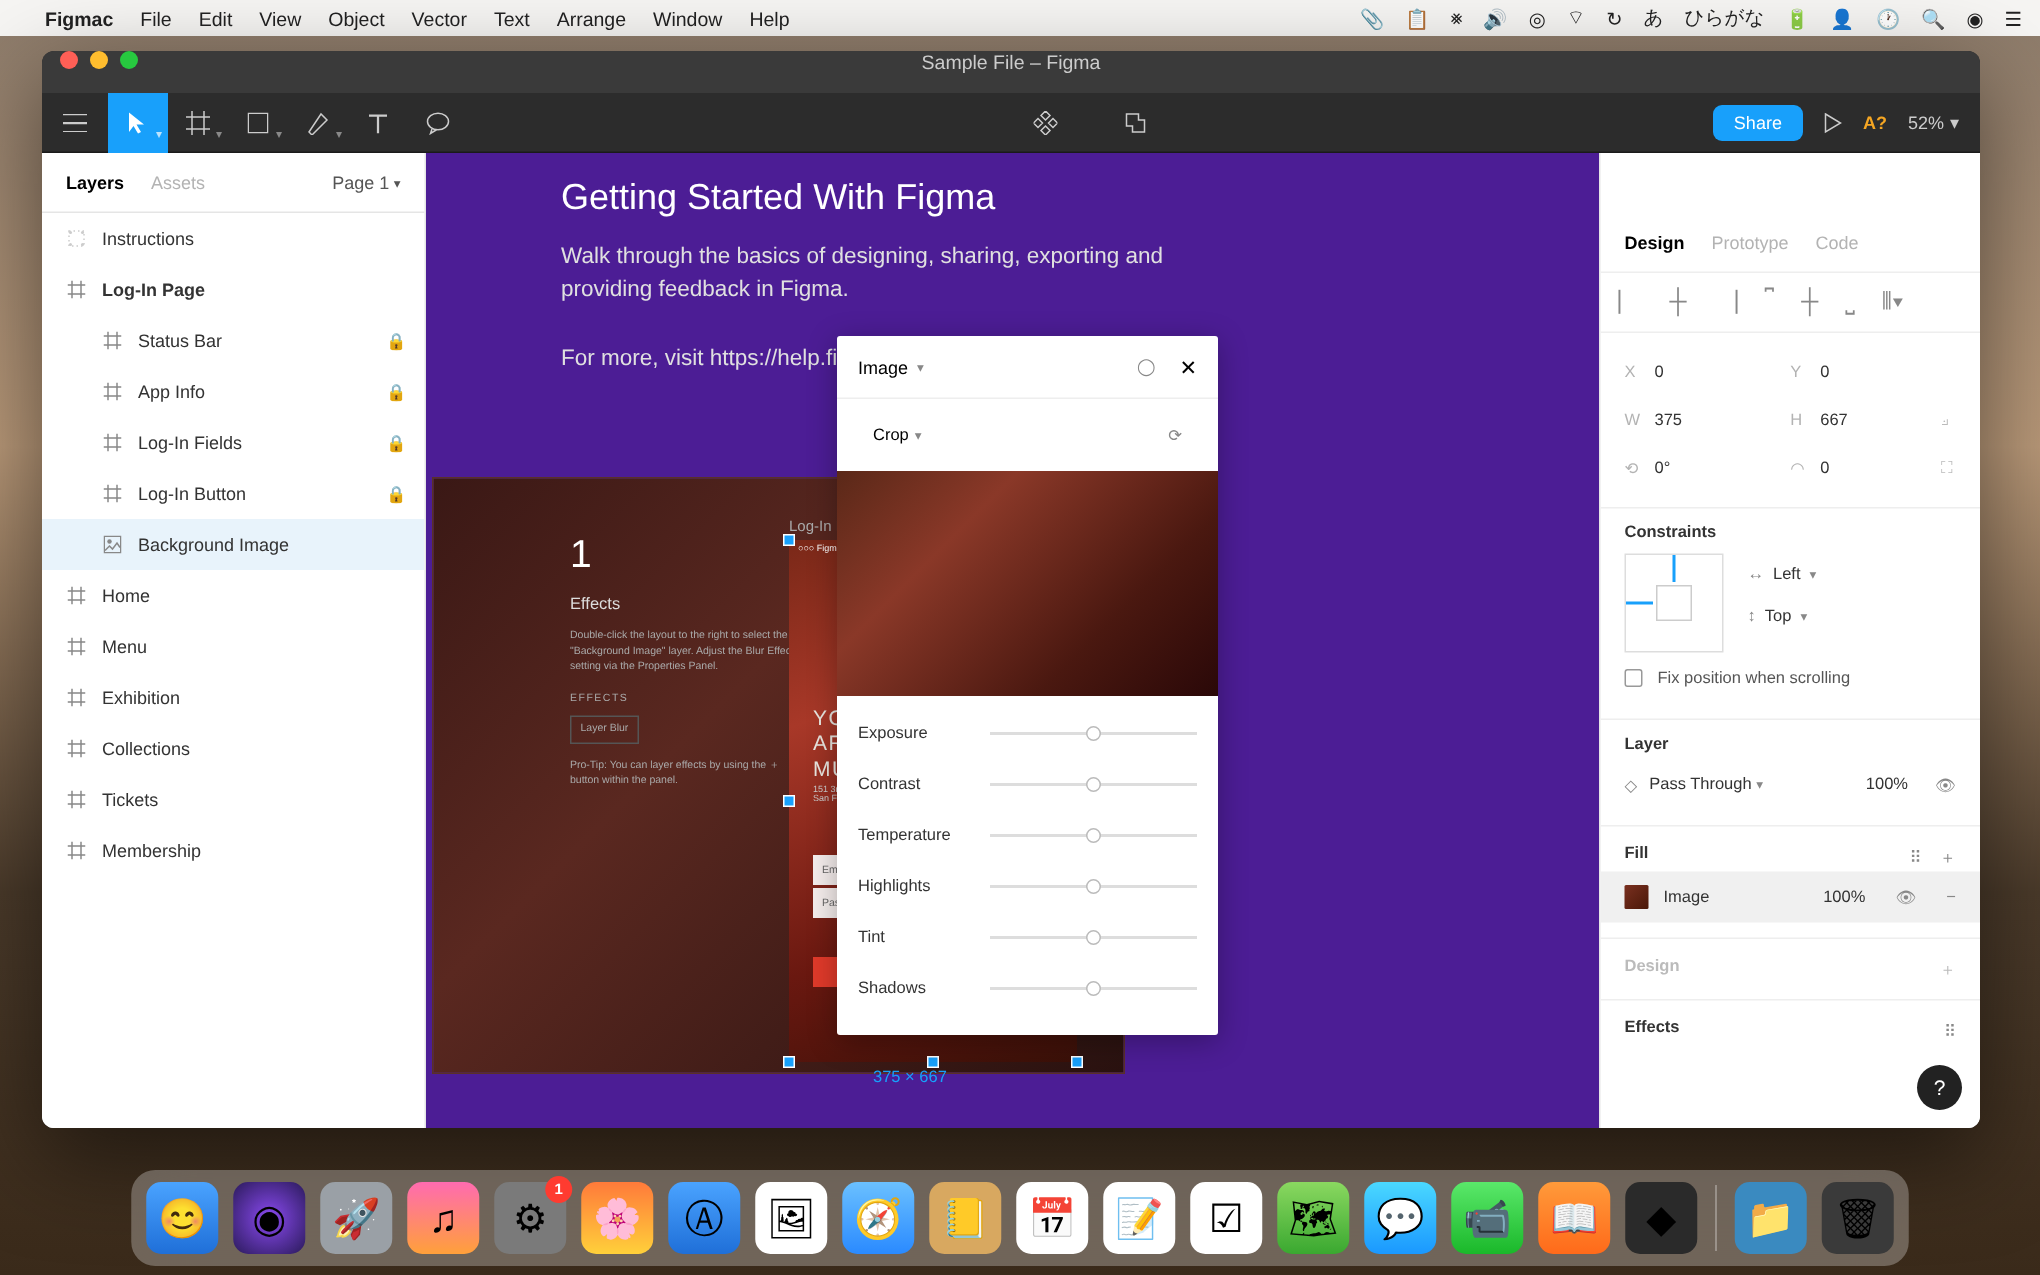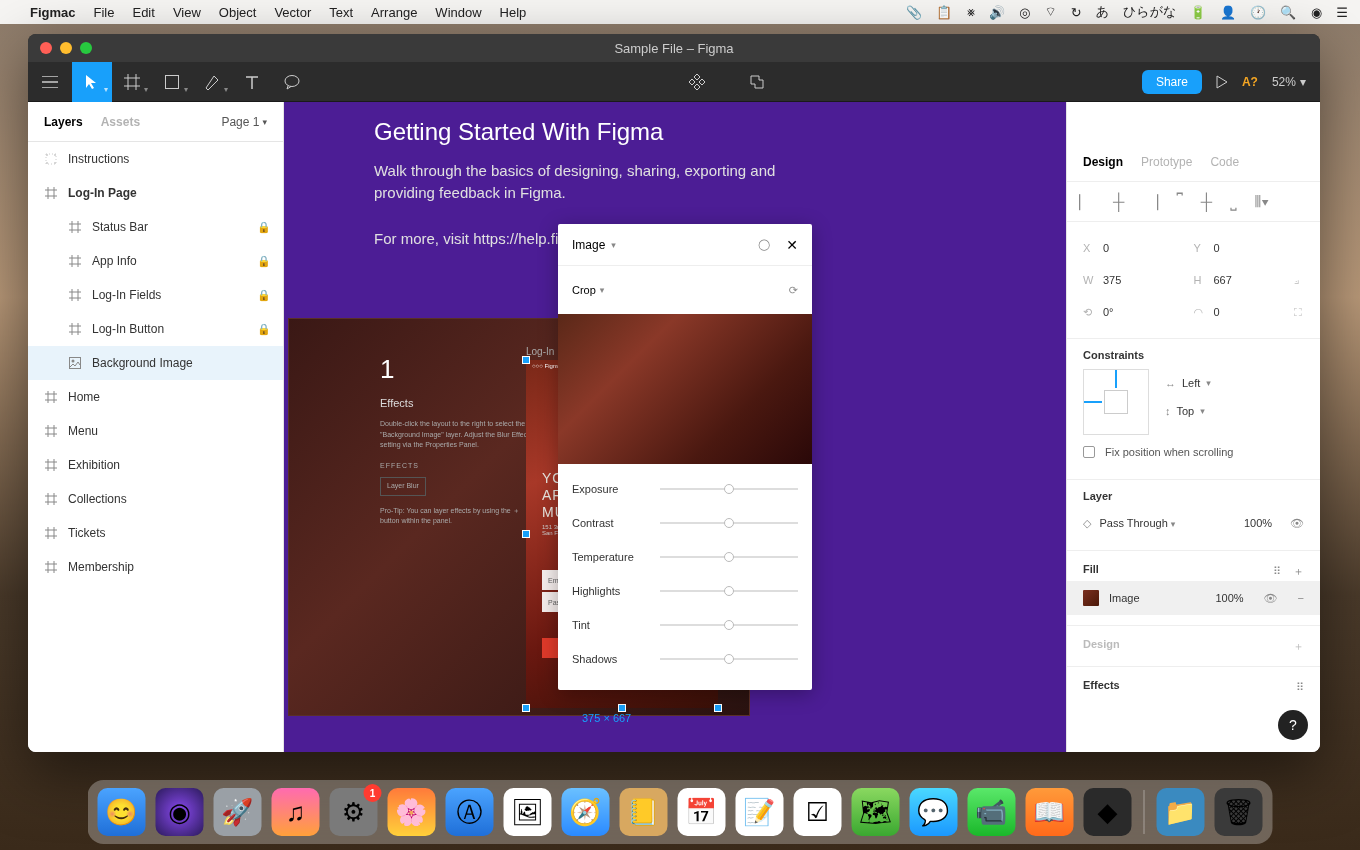--- a/index.html
+++ b/index.html
@@ -9,21 +9,21 @@
 .menubar { height: 24px; background: rgba(255,255,255,0.92); backdrop-filter: blur(10px); display: flex; align-items: center; padding: 0 12px; gap: 18px; font-size: 13px; color: #222; }
 .menubar .apple { font-size: 14px; }
 .menubar .app-name { font-weight: 600; }
 .menubar .menu-item { cursor: default; }
 .menubar .spacer { flex: 1; }
 .menubar .status-icons { display: flex; gap: 14px; align-items: center; font-size: 13px; }
 .menubar .status-icons span { display: inline-flex; }
 
 
 .window { position: absolute; left: 28px; top: 34px; width: 1292px; height: 718px; background: #2c2c2c; border-radius: 8px; box-shadow: 0 20px 60px rgba(0,0,0,0.5); overflow: hidden; display: flex; flex-direction: column; }
-.titlebar { height: 28px; background: #3a3a3a; display: flex; align-items: center; position: relative; }
+.titlebar { height: 28px; background: #3a3a3a; display: flex; position: relative; }
 .traffic-lights { display: flex; gap: 8px; padding-left: 12px; }
 .traffic-lights .tl { width: 12px; height: 12px; border-radius: 50%; }
 .tl.red { background: #ff5f56; } .tl.yellow { background: #ffbd2e; } .tl.green { background: #27c93f; }
 .titlebar .title { position: absolute; left: 50%; transform: translateX(-50%); color: #ccc; font-size: 13px; }
 
 
 .toolbar { height: 40px; background: #2c2c2c; display: flex; align-items: center; border-bottom: 1px solid #1a1a1a; }
 .tool { width: 40px; height: 40px; display: flex; align-items: center; justify-content: center; color: #ccc; position: relative; }
 .tool.menu-btn { width: 44px; }
 .tool.active { background: #18a0fb; color: #fff; }
@@ -37,21 +37,21 @@
 svg { display: block; }
 
 
 .main { flex: 1; display: flex; overflow: hidden; background: #fff; }
 .left-panel { width: 256px; background: #fff; border-right: 1px solid #e5e5e5; display: flex; flex-direction: column; overflow: hidden; }
 .canvas { flex: 1; background: #4c1d95; position: relative; overflow: hidden; }
 .right-panel { width: 254px; background: #fff; border-left: 1px solid #e5e5e5; overflow-y: auto; position: relative; }
 
 
 .left-tabs { height: 40px; display: flex; align-items: center; padding: 0 16px; border-bottom: 1px solid #e5e5e5; gap: 18px; font-size: 12px; }
-.left-tabs .tab { color: #b3b3b3; font-weight: 700; } .left-tabs .tab.active { color: #000; font-weight: 600; }
+.left-tabs .tab { color: #b3b3b3; font-weight: 400; } .left-tabs .tab.active { color: #000; font-weight: 600; }
 .left-tabs .page-sel { margin-left: auto; color: #555; display: flex; align-items: center; gap: 3px; }
 .layers-list { flex: 1; overflow-y: auto; font-size: 12px; color: #333; }
 .layer-row { height: 34px; display: flex; align-items: center; padding-left: 16px; padding-right: 12px; gap: 10px; }
 .layer-row.indent-1 { padding-left: 40px; }
 .layer-row.bold { font-weight: 600; }
 .layer-row.selected { background: #e8f3fb; }
 .layer-row .lock { margin-left: auto; color: #888; font-size: 11px; }
 .layer-icon { width: 14px; height: 14px; display: inline-flex; align-items: center; justify-content: center; color: #888; flex-shrink: 0; }
 
 
@@ -79,21 +79,21 @@
 .artboard .forgot { position: absolute; right: 16px; top: 258px; color: #ccc; font-size: 6px; }
 .artboard .login-btn { position: absolute; left: 16px; right: 16px; top: 278px; height: 20px; background: #e03a2a; color: #fff; font-size: 7px; display: flex; align-items: center; justify-content: center; }
 .artboard .no-account { position: absolute; left: 0; right: 0; top: 304px; text-align: center; color: #ccc; font-size: 6px; }
 .move-cursor { position: absolute; left: 306px; top: 422px; color: #fff; font-size: 30px; text-shadow: 0 0 3px #000; }
 
 
 .image-popover { position: absolute; right: 254px; top: 122px; width: 254px; background: #fff; border-radius: 2px; box-shadow: 0 4px 20px rgba(0,0,0,0.3); font-size: 11px; }
 .image-popover .hdr { height: 42px; display: flex; align-items: center; padding: 0 14px; border-bottom: 1px solid #eee; gap: 6px; }
 .image-popover .hdr .spacer { flex: 1; }
 .image-popover .hdr .title { font-weight: 500; font-size: 12px; }
-.image-popover .fit-row { height: 48px; display: flex; align-items: center; padding: 0 14px; justify-content: space-between; }
+.image-popover .fit-row { height: 48px; display: flex; align-items: center; padding: 0 24px; justify-content: space-between; }
 .image-popover .fit-row .crop { display: flex; align-items: center; gap: 4px; }
 .image-popover .preview { width: 100%; height: 150px; background: linear-gradient(135deg, #5a2818 0%, #8a3828 30%, #4a1810 70%, #2a0808 100%); }
 .image-popover .sliders { padding: 8px 14px 14px; }
 .image-popover .slider-row { height: 34px; display: flex; align-items: center; }
 .image-popover .slider-row .label { width: 88px; color: #333; }
 .image-popover .slider-row .track { flex: 1; height: 2px; background: #ddd; position: relative; }
 .image-popover .slider-row .thumb { position: absolute; left: 50%; top: -4px; width: 10px; height: 10px; border-radius: 50%; background: #fff; border: 1px solid #bbb; transform: translateX(-50%); }
 
 
 .right-tabs { height: 40px; display: flex; align-items: center; padding: 0 16px; gap: 18px; font-size: 12px; border-bottom: 1px solid #eee; margin-top: 40px; }

